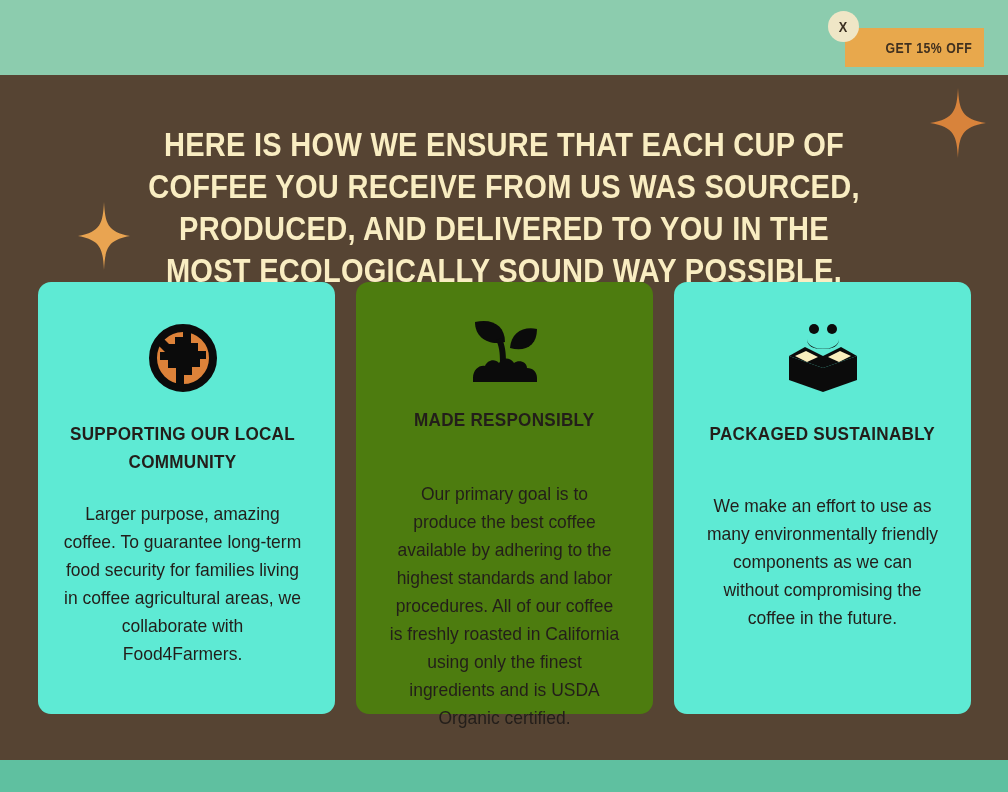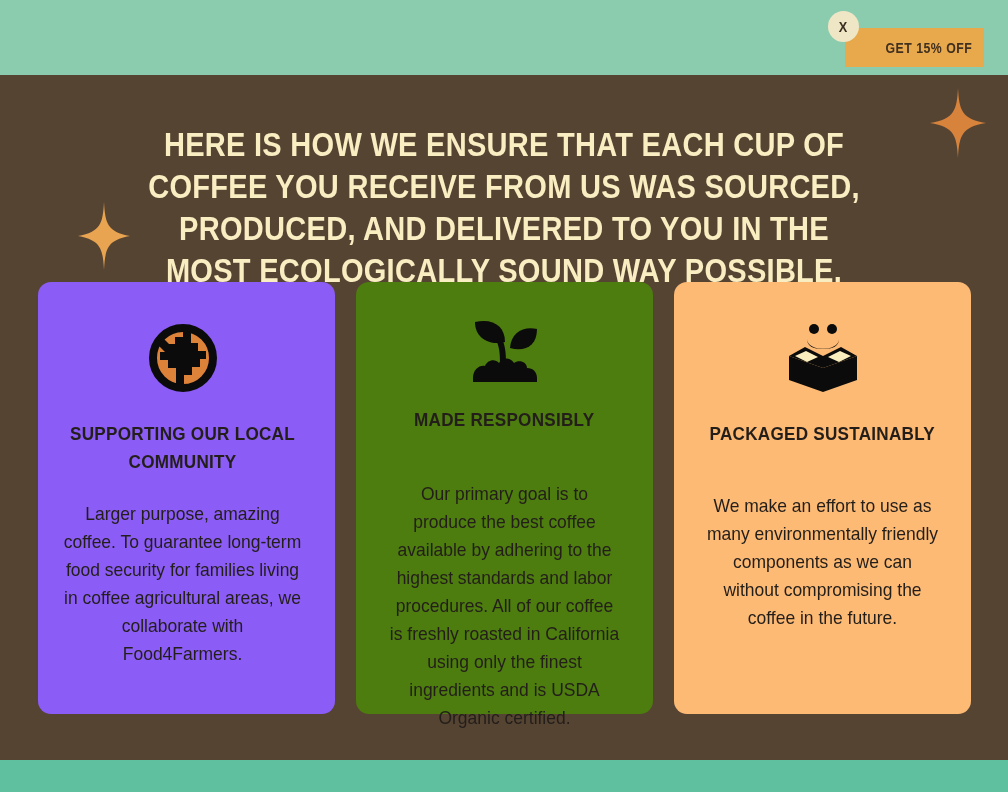--- a/index.html
+++ b/index.html
@@ -152,23 +152,23 @@
   .card-body {
     margin-top: 26px;
     text-align: center;
     font-family: "Liberation Sans Narrow", "Liberation Sans", sans-serif;
     font-size: 19px;
     line-height: 28px;
     color: #231E1A;
     transform: scaleX(0.92);
   }
 
-  .card-1 { background: #8b5cf6; padding-left: 14px; }
+  .card-1 { background: #5eead4; padding-left: 14px; }
   .card-2 { background: #4d7c0f; }
-  .card-3 { background: #fdba74; }
+  .card-3 { background: #5eead4; }
 
   .card-2 .card-title { margin-top: 20px; }
   .card-3 .card-title { margin-top: 20px; }
   .card-3 .card-body  { margin-top: 44px; }
   .card-2 .card-body  { margin-top: 46px; }
   .card-1 .card-body  { margin-top: 24px; }
 </style>
 </head>
 <body>
 

